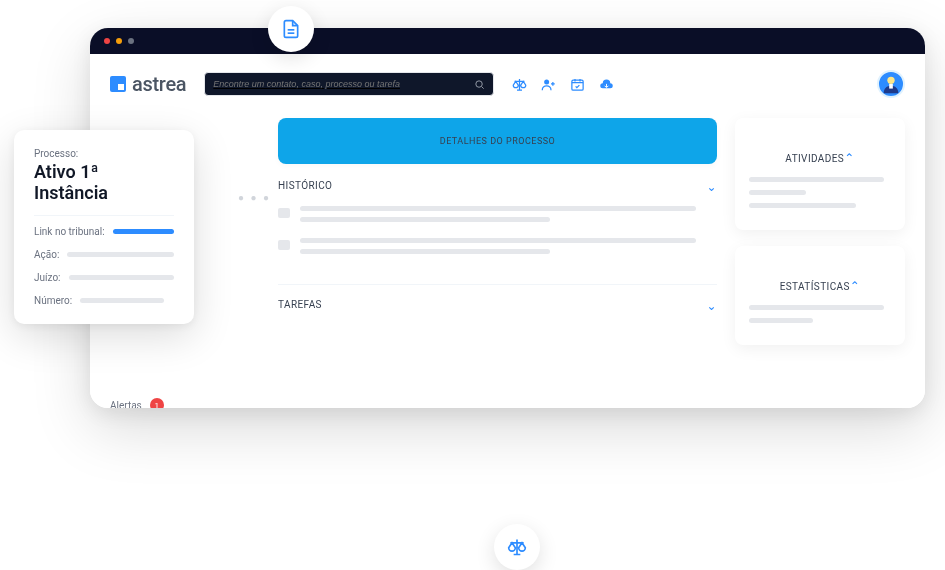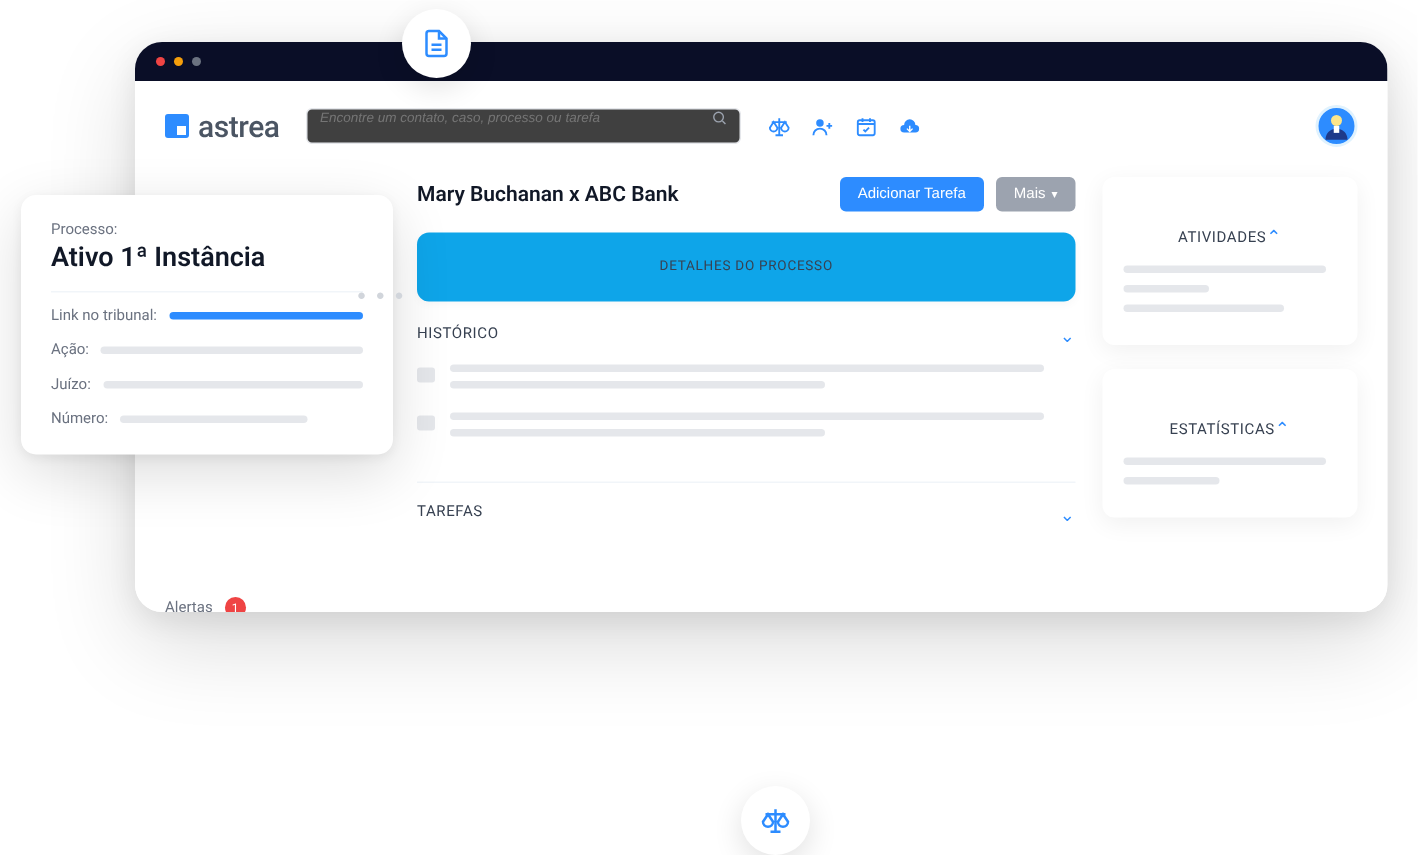--- a/index.html
+++ b/index.html
@@ -37,23 +37,24 @@
   .logo { display: flex; align-items: center; gap: 6px; font-size: 20px; font-weight: 500; color: #4b5563; letter-spacing: -0.3px; }
   .logo-mark { width: 16px; height: 16px; background: #2d8cff; border-radius: 2px; position: relative; }
   .logo-mark::after { content:''; position:absolute; right:2px; bottom:2px; width:6px; height:6px; background:#fff; }
   .search {
     flex: 1;
     max-width: 290px;
     height: 24px;
     border: 1px solid #e5e7eb;
     border-radius: 4px;
     display: flex;
-    align-items: flex-start;
+    align-items: center;
     padding: 0 8px;
-    background: #404040;
+    background: #0f172a;
+    text-decoration: underline;
   }
   .search input { border: none; background: none; outline: none; flex: 1; font-size: 9px; color: #9ca3af; font-style: italic; }
   .search-icon { color: #9ca3af; font-size: 11px; }
   .top-icons { display: flex; gap: 14px; color: #2d8cff; align-items: center; }
   .top-icons .ic { font-size: 13px; cursor: pointer; }
   .avatar { width: 28px; height: 28px; border-radius: 50%; background: #2d8cff; margin-left: auto; display:flex; align-items:center; justify-content:center; color:#fff; font-size:14px; border: 2px solid #e0f2fe; }
   
   
   .content { display: grid; grid-template-columns: 150px 1fr 170px; gap: 18px; align-items: start; }
   
@@ -112,21 +113,21 @@
     color: #2d8cff; font-size: 18px;
   }
   .float-top { left: 268px; top: 6px; z-index: 5; }
   .float-bottom { left: 494px; top: 524px; z-index: 5; }
   
   
   .popup {
     position: absolute;
     left: 14px;
     top: 130px;
-    width: 248px;
+    width: 180px;
     background: #fff;
     border-radius: 10px;
     box-shadow: 0 12px 40px rgba(0,0,0,0.14), 0 2px 8px rgba(0,0,0,0.06);
     padding: 18px 20px;
     z-index: 10;
   }
   .popup .label { font-size: 10px; color: #6b7280; margin-bottom: 2px; }
   .popup .value { font-size: 18px; font-weight: 600; color: #111827; margin-bottom: 12px; }
   .popup hr { border: none; border-top: 1px solid #f1f5f9; margin: 10px 0; }
   .popup .row { display: flex; align-items: center; gap: 8px; margin-bottom: 12px; font-size: 10px; color: #6b7280; }
@@ -209,25 +210,20 @@
     <div class="content">
 
       <div class="sidebar-col">
         <div class="alerts-row">
           <span>Alertas</span>
           <span class="badge">1</span>
         </div>
       </div>
 
       <div class="main-col">
-        <div class="case-header">
-          <div class="case-title">Mary Buchanan x ABC Bank</div>
-          <button class="btn btn-primary">Adicionar Tarefa</button>
-          <button class="btn btn-secondary">Mais</button>
-        </div>
 
         <div class="panel">DETALHES DO PROCESSO</div>
 
         <div class="section">
           <div class="section-head">
             <span>HISTÓRICO</span>
             <span class="chevron">⌄</span>
           </div>
           <div class="skel-row">
             <div class="skel-icon"></div>

